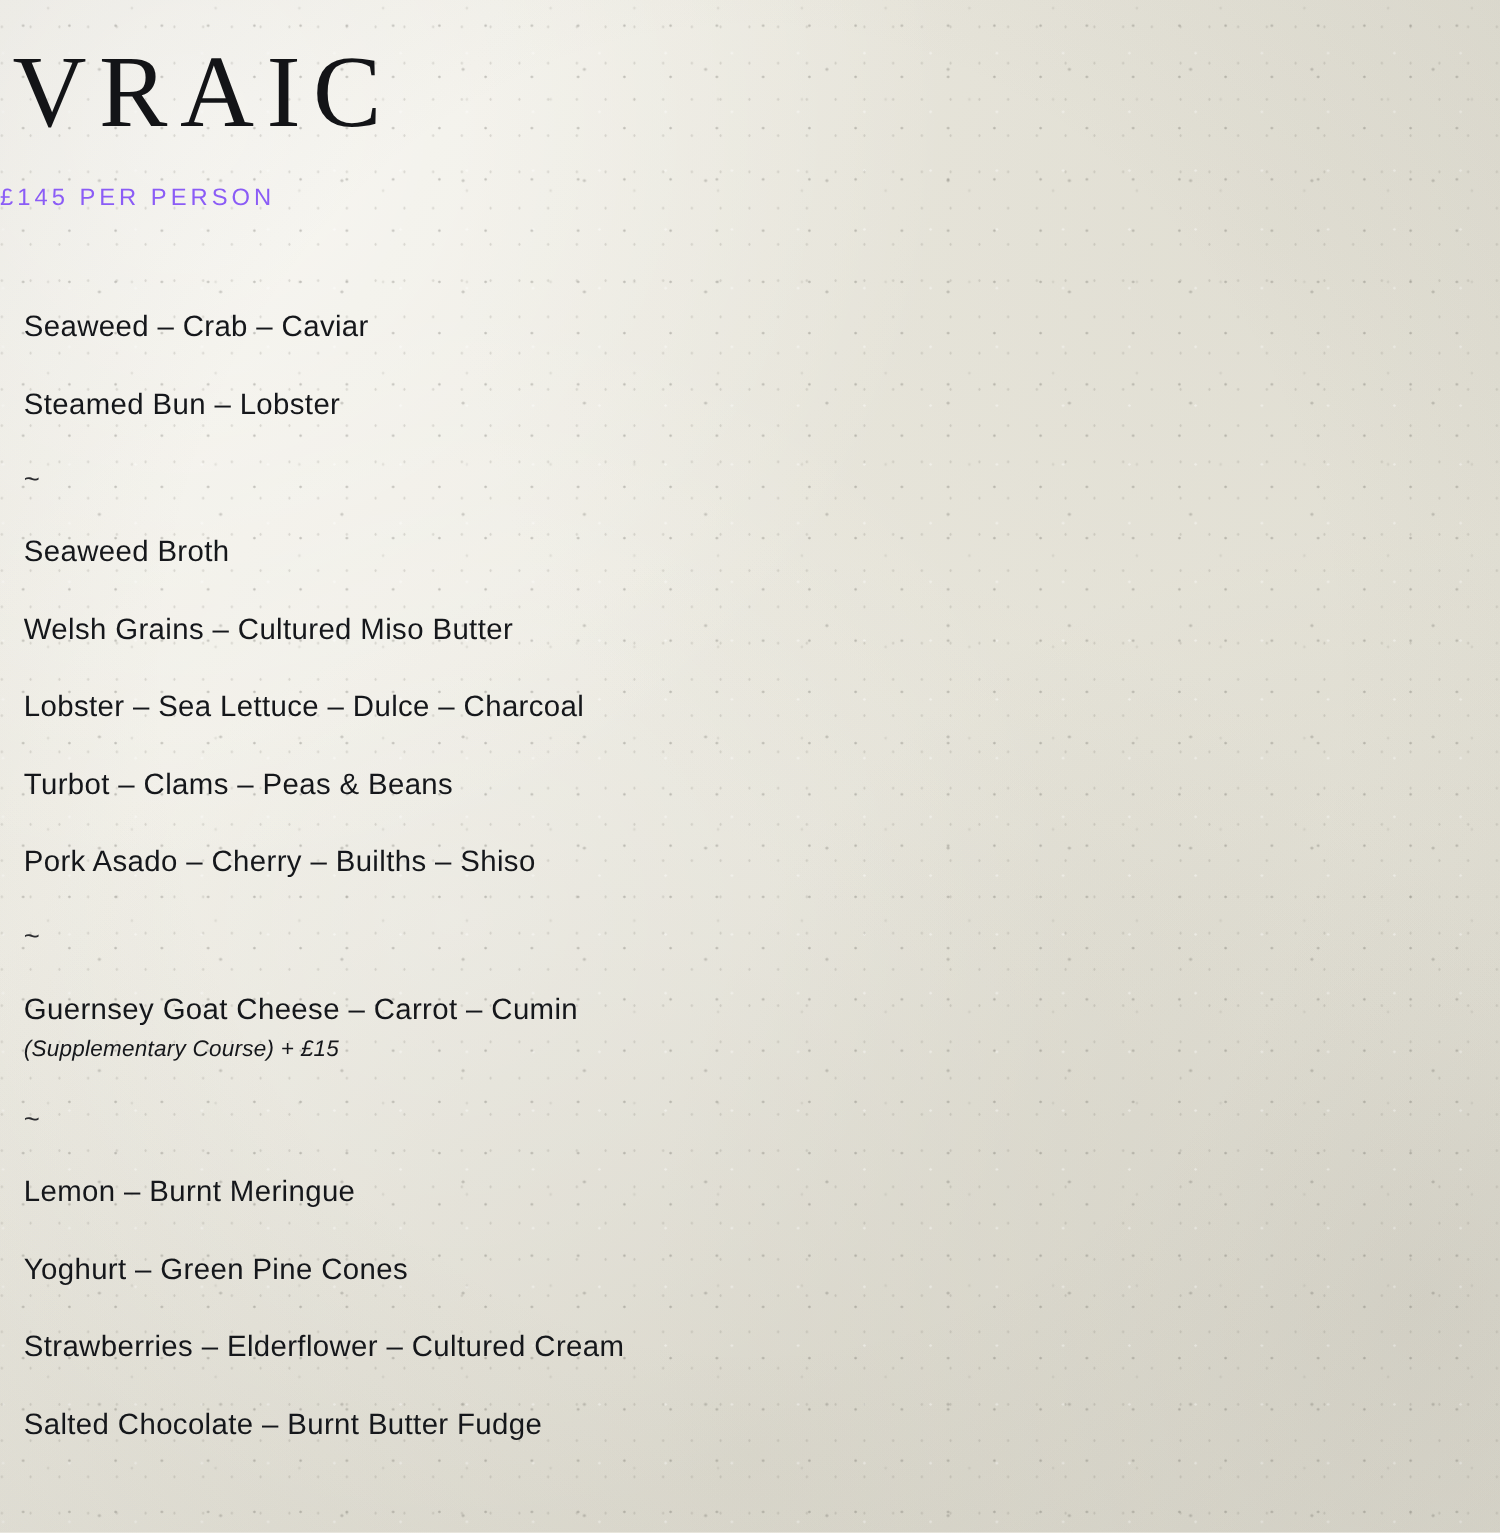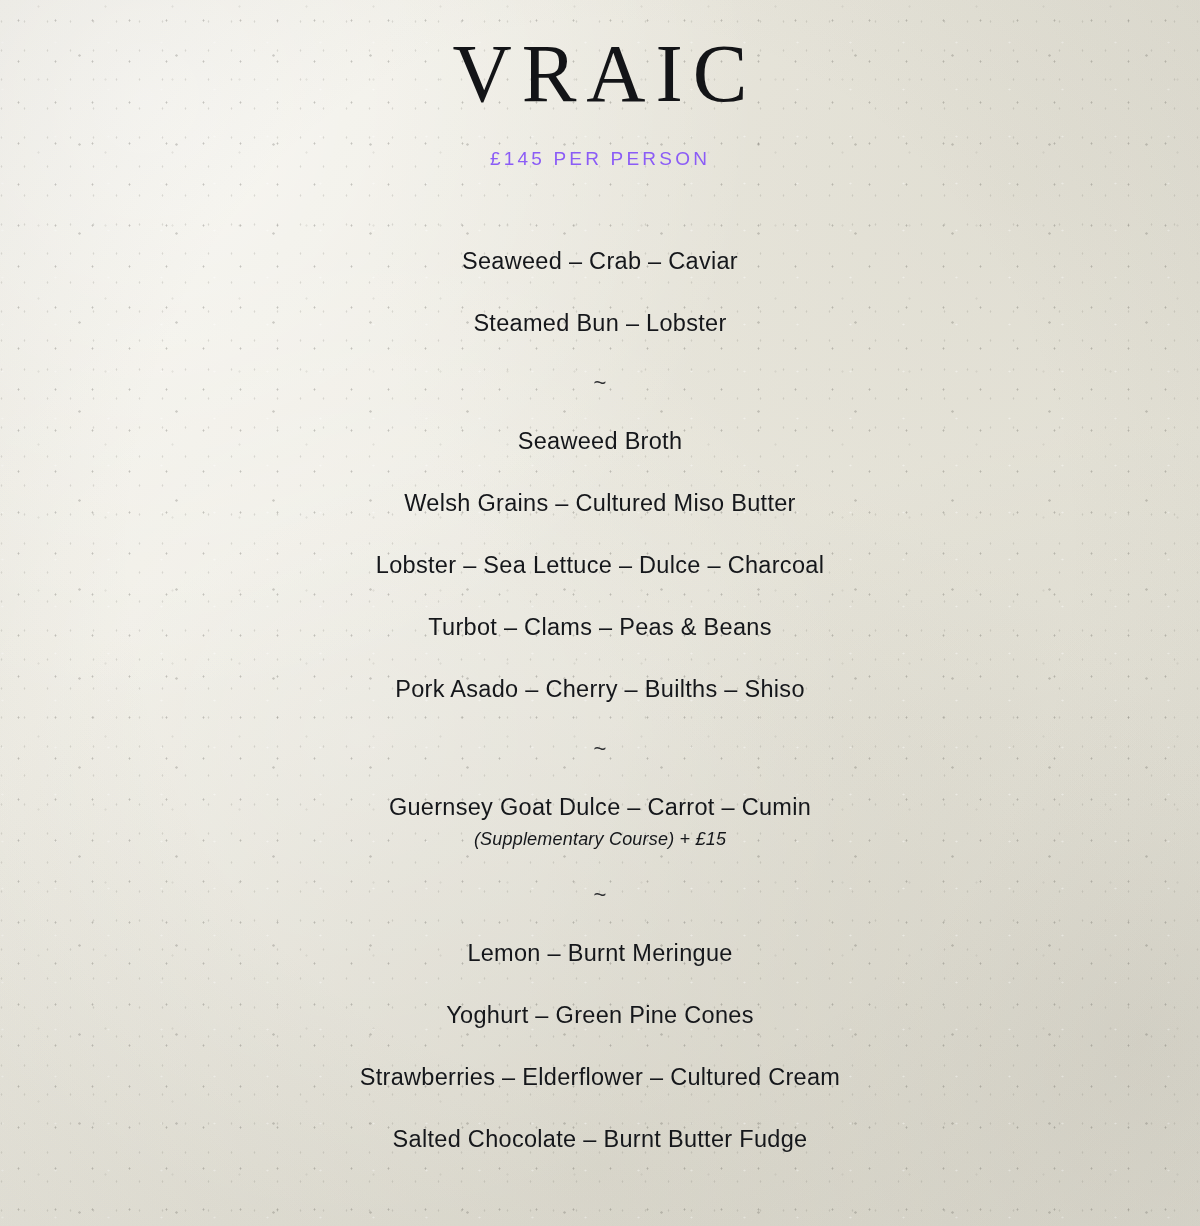--- a/index.html
+++ b/index.html
@@ -55,21 +55,20 @@
     inset: 0;
     background:
       radial-gradient(ellipse at 50% 45%, rgba(0,0,0,0) 55%, rgba(120,117,105,0.10) 100%);
   }
 
   .sheet {
     position: relative;
     width: 1200px;
     height: 1226px;
     color: #15161a;
-    text-align: center;
   }
 
   .logo {
     position: absolute;
     top: 33px;
     left: 0;
     right: 0;
     font-family: "Liberation Serif", serif;
     font-size: 82px;
     letter-spacing: 10px;
@@ -88,20 +87,21 @@
     letter-spacing: 3.2px;
     color: #8b5cf6;
     font-weight: 400;
   }
 
   .courses {
     position: absolute;
     top: 248px;
     left: 0;
     right: 0;
+    padding-left: 19px;
   }
 
   .dish {
     font-size: 23.5px;
     line-height: 1.15;
     color: #15171b;
     letter-spacing: 0.3px;
     margin: 0 0 35px 0;
     font-weight: 400;
   }
@@ -152,21 +152,21 @@
       <div class="dish">Seaweed Broth</div>
       <div class="dish">Welsh Grains  –  Cultured Miso Butter</div>
       <div class="dish">Lobster  –  Sea Lettuce  –  Dulce  –  Charcoal</div>
       <div class="dish">Turbot  –  Clams  –  Peas &amp; Beans</div>
       <div class="dish">Pork Asado  –  Cherry  –  Builths  –  Shiso</div>
     </div>
 
     <div class="divider">~</div>
 
     <div class="group">
-      <div class="dish tight">Guernsey Goat Dulce  –  Carrot  –  Cumin</div>
+      <div class="dish tight">Guernsey Goat Cheese  –  Carrot  –  Cumin</div>
       <div class="dish sub">(Supplementary Course)  + £15</div>
     </div>
 
     <div class="divider">~</div>
 
     <div class="group">
       <div class="dish">Lemon  –  Burnt Meringue</div>
       <div class="dish">Yoghurt  –  Green Pine Cones</div>
       <div class="dish">Strawberries  –  Elderflower  –  Cultured Cream</div>
       <div class="dish tight">Salted Chocolate  –  Burnt Butter Fudge</div>

